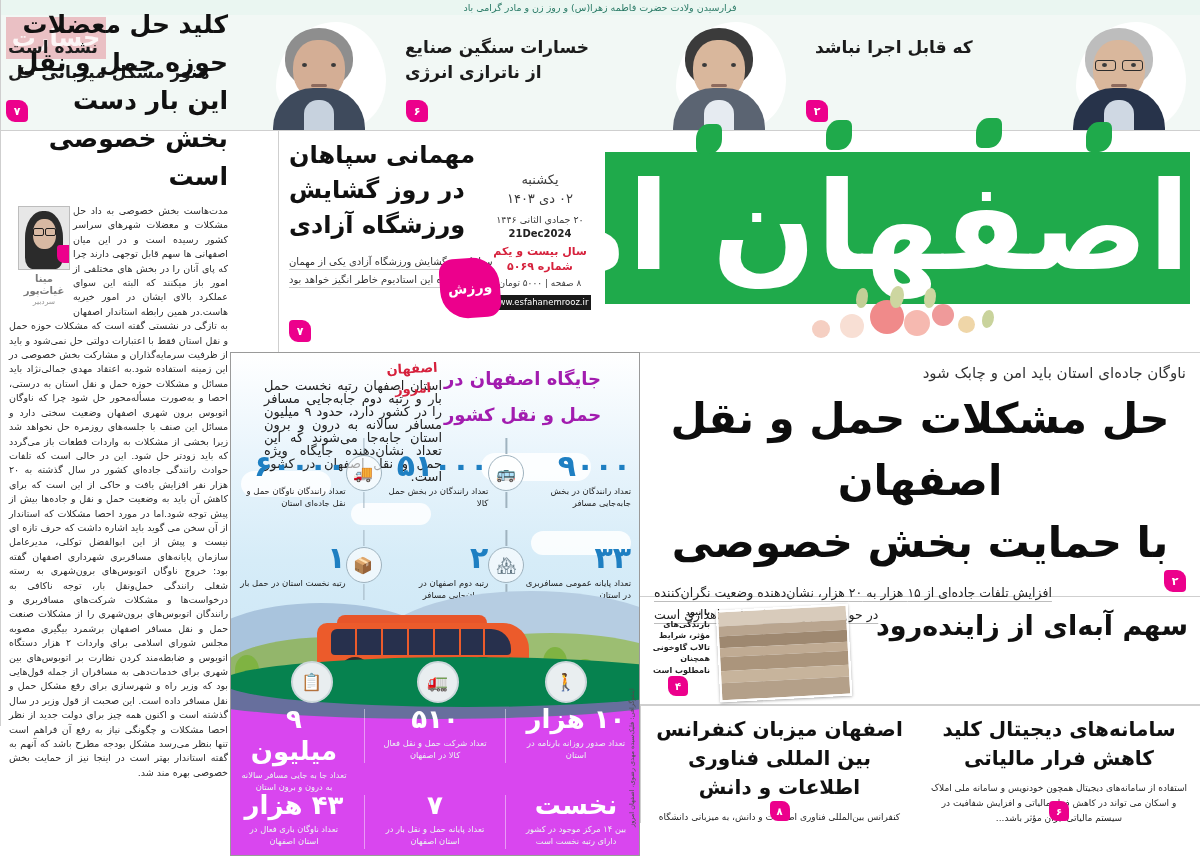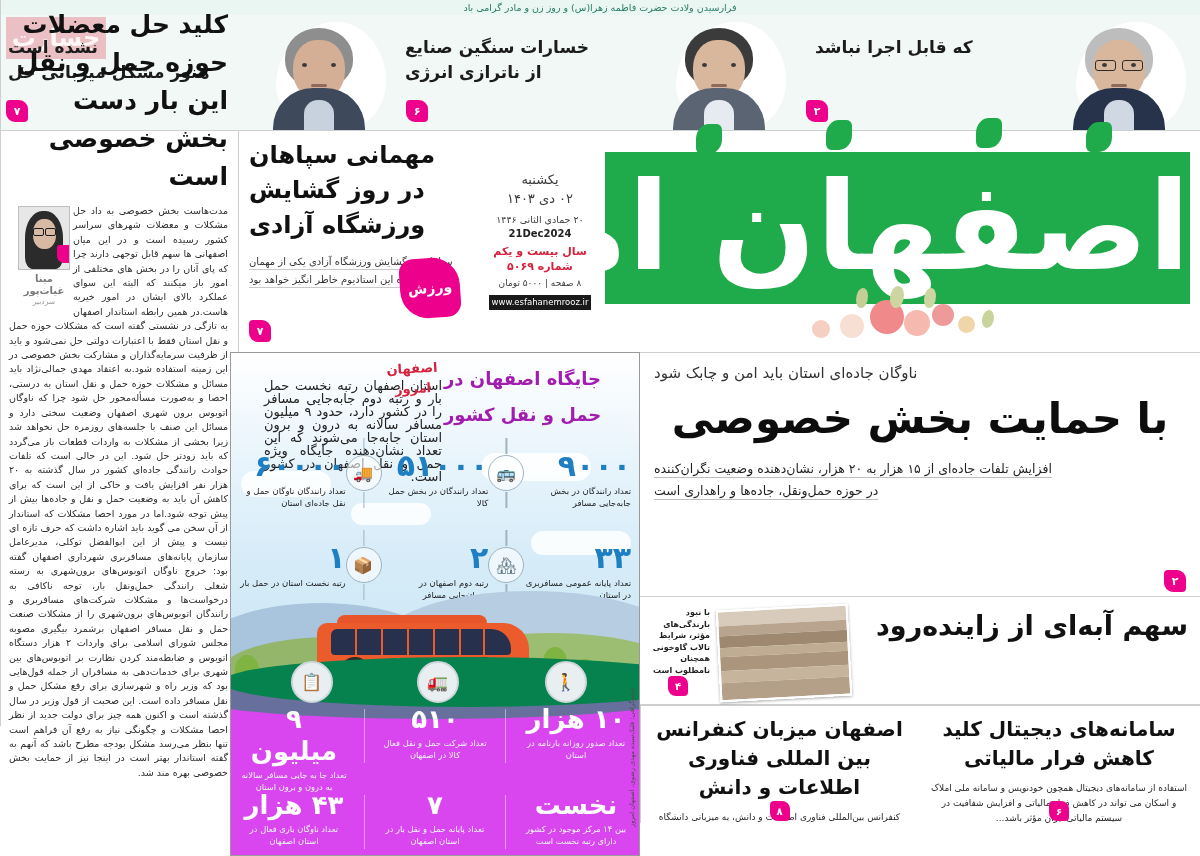--- a/index.html
+++ b/index.html
@@ -117,21 +117,21 @@
   }
   .byline .b-name{font-size:10px;font-weight:bold;color:#7a7a7a;margin-top:3px;line-height:12px;}
   .byline .b-role{font-size:7.5px;color:#9a9a9a;line-height:10px;}
   .opinion-body{
     font-size:9.5px;line-height:14.4px;text-align:justify;color:#2b2b2b;
     margin-top:8px;
   }
 
   
   .sport-col{
-    position:absolute;top:0;right:732px;width:230px;height:222px;
+    position:absolute;top:0;right:692px;width:230px;height:222px;
     padding:8px 10px 0 10px;box-sizing:border-box;border-left:1px solid #cfcfcf;
   }
   .sport-title{
     font-size:24px;line-height:35px;font-weight:bold;text-align:left;color:#111;
   }
   .sport-sub{
     font-size:10px;line-height:18px;text-align:left;color:#333;margin-top:10px;
     text-decoration:underline;text-decoration-color:#c9c9c9;text-underline-offset:4px;
   }
   .sport-tag{
@@ -178,21 +178,21 @@
   .date-box .url{
     margin-top:4px;background:#1a1a1a;color:#fff;font-size:8.5px;line-height:13px;padding:1px 3px;
     display:inline-block;
   }
 
   
   .lead{
     position:absolute;top:352px;right:0;width:560px;height:245px;
     box-sizing:border-box;padding:10px 14px 0 14px;border-bottom:1px solid #cfcfcf;
   }
-  .lead-kicker{font-size:15px;line-height:22px;color:#333;text-align:left;}
+  .lead-kicker{font-size:15px;line-height:22px;color:#333;text-align:right;}
   .lead-title{
     font-size:42px;line-height:62px;font-weight:bold;text-align:center;color:#0d0d0d;
     letter-spacing:-1px;margin-top:4px;
   }
   .lead-sub{
     font-size:12.5px;line-height:22px;text-align:left;color:#1f1f1f;margin-top:8px;
     text-decoration:underline;text-decoration-color:#bdbdbd;text-underline-offset:4px;
   }
   .lead-badge{
     position:absolute;right:14px;bottom:4px;width:22px;height:22px;background:#ec008c;color:#fff;
@@ -465,20 +465,21 @@
     </div>
     <div class="opinion-body">مدت‌هاست بخش خصوصی به داد حل مشکلات و معضلات شهرهای سراسر کشور رسیده است و در این میان اصفهانی ها سهم قابل توجهی دارند چرا که پای آنان را در بخش های مختلفی از امور باز میکنند که البته این سوای عملکرد بالای ایشان در امور خیریه هاست.در همین رابطه استاندار اصفهان به تازگی در نشستی گفته است که مشکلات حوزه حمل و نقل استان فقط با اعتبارات دولتی حل نمی‌شود و باید از ظرفیت سرمایه‌گذاران و مشارکت بخش خصوصی در این زمینه استفاده شود.به اعتقاد مهدی جمالی‌نژاد باید مسائل و مشکلات حوزه حمل و نقل استان به درستی، احصا و به‌صورت مسأله‌محور حل شود چرا که ناوگان اتوبوس برون شهری اصفهان وضعیت سختی دارد و مسائل این صنف با جلسه‌های روزمره حل نخواهد شد زیرا بخشی از مشکلات به واردات قطعات باز می‌گردد که باید زودتر حل شود. این در حالی است که تلفات حوادث رانندگی جاده‌ای کشور در سال گذشته به ۲۰ هزار نفر افزایش یافت و حاکی از این است که برای کاهش آن باید به وضعیت حمل و نقل و جاده‌ها بیش از پیش توجه شود.اما در مورد احصا مشکلات که استاندار از آن سخن می گوید باید اشاره داشت که حرف تازه ای نیست و پیش از این ابوالفضل توکلی، مدیرعامل سازمان پایانه‌های مسافربری شهرداری اصفهان گفته بود: خروج ناوگان اتوبوس‌های برون‌شهری به رسته شغلی رانندگی حمل‌ونقل بار، توجه ناکافی به درخواست‌ها و مشکلات شرکت‌های مسافربری و رانندگان اتوبوس‌های برون‌شهری را از مشکلات صنعت حمل و نقل مسافر اصفهان برشمرد بیگیری مصوبه مجلس شورای اسلامی برای واردات ۲ هزار دستگاه اتوبوس و ضابطه‌مند کردن نظارت بر اتوبوس‌های بین شهری برای خدمات‌دهی به مسافران از جمله قول‌هایی بود که وزیر راه و شهرسازی برای رفع مشکل حمل و نقل مسافر داده است. این صحبت از قول وزیر در سال گذشته است و اکنون همه چیز برای دولت جدید از نظر احصا مشکلات و چگونگی نیاز به رفع آن فراهم است تنها بنظر می‌رسد مشکل بودجه مطرح باشد که آنهم به گفته استاندار بهتر است در اینجا نیز از حمایت بخش خصوصی بهره مند شد.</div>
   </div>
 
   <div class="hline" style="top:352px;right:0;width:962px;"></div>
   <div class="vline" style="top:352px;right:560px;height:504px;"></div>
 
   <div class="lead">
     <div class="lead-kicker">ناوگان جاده‌ای استان باید امن و چابک شود</div>
     <div class="lead-title">
+      <div>حل مشکلات حمل و نقل اصفهان</div>
       <div>با حمایت بخش خصوصی</div>
     </div>
     <div class="lead-sub">
       <div>افزایش تلفات جاده‌ای از ۱۵ هزار به ۲۰ هزار، نشان‌دهنده وضعیت نگران‌کننده</div>
       <div>در حوزه حمل‌ونقل، جاده‌ها و راهداری است</div>
     </div>
     <div class="lead-badge">۲</div>
   </div>
 
   <div class="water">

